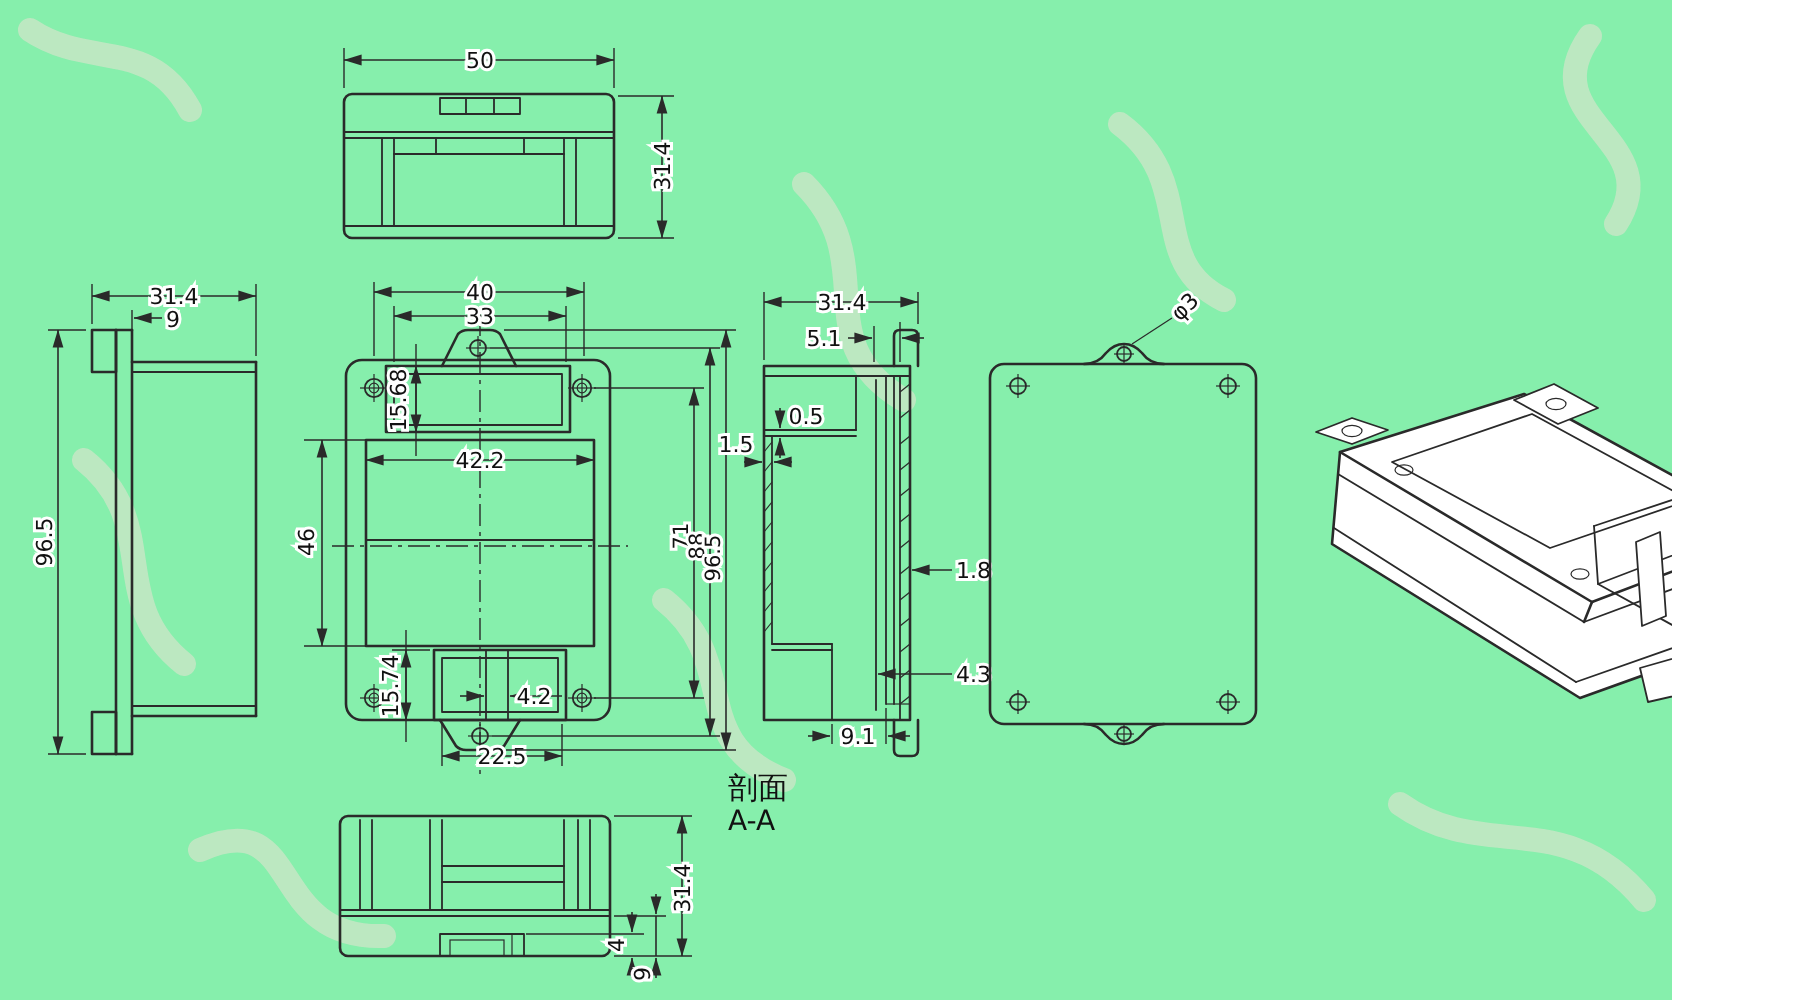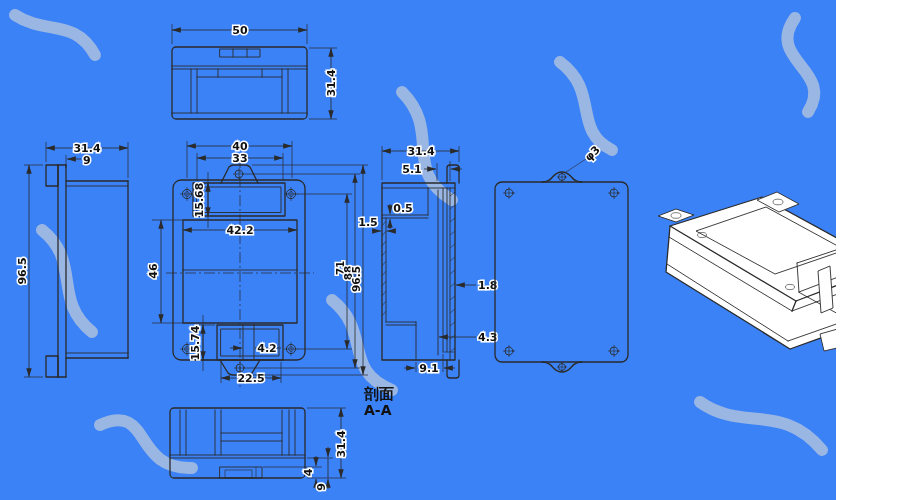--- a/index.html
+++ b/index.html
@@ -1,17 +1,17 @@
 <!DOCTYPE html>
 <html><head>
 <meta charset="utf-8">
 <style>
   html,body{margin:0;padding:0;background:#ffffff;}
-  .stage{width:836px;height:500px;position:relative;background:#3b82f6;overflow:hidden;
-         font-family:"DejaVu Sans","Liberation Sans",sans-serif;font-weight:bold;}
+  .stage{width:836px;height:500px;position:relative;background:#86efac;overflow:hidden;
+         font-family:"DejaVu Sans","Liberation Sans",sans-serif;}
   svg{display:block}
   .ol{fill:none;stroke:#2a2a2a;stroke-width:1.3;stroke-linejoin:round;stroke-linecap:round}
   .il{fill:none;stroke:#2a2a2a;stroke-width:0.9;stroke-linejoin:round;stroke-linecap:round}
   .wf{fill:#ffffff;stroke:#2a2a2a;stroke-width:1.3;stroke-linejoin:round}
   .wfi{fill:#ffffff;stroke:#2a2a2a;stroke-width:0.9;stroke-linejoin:round}
   .dim{stroke:#2a2a2a;stroke-width:0.8;fill:none}
   .ext{stroke:#2a2a2a;stroke-width:0.7;fill:none}
   .thin{stroke:#2a2a2a;stroke-width:0.6;fill:none}
   .cl{stroke:#2a2a2a;stroke-width:0.7;fill:none;stroke-dasharray:11 3 2 3}
   .arr{marker-start:url(#ah);marker-end:url(#ah)}

